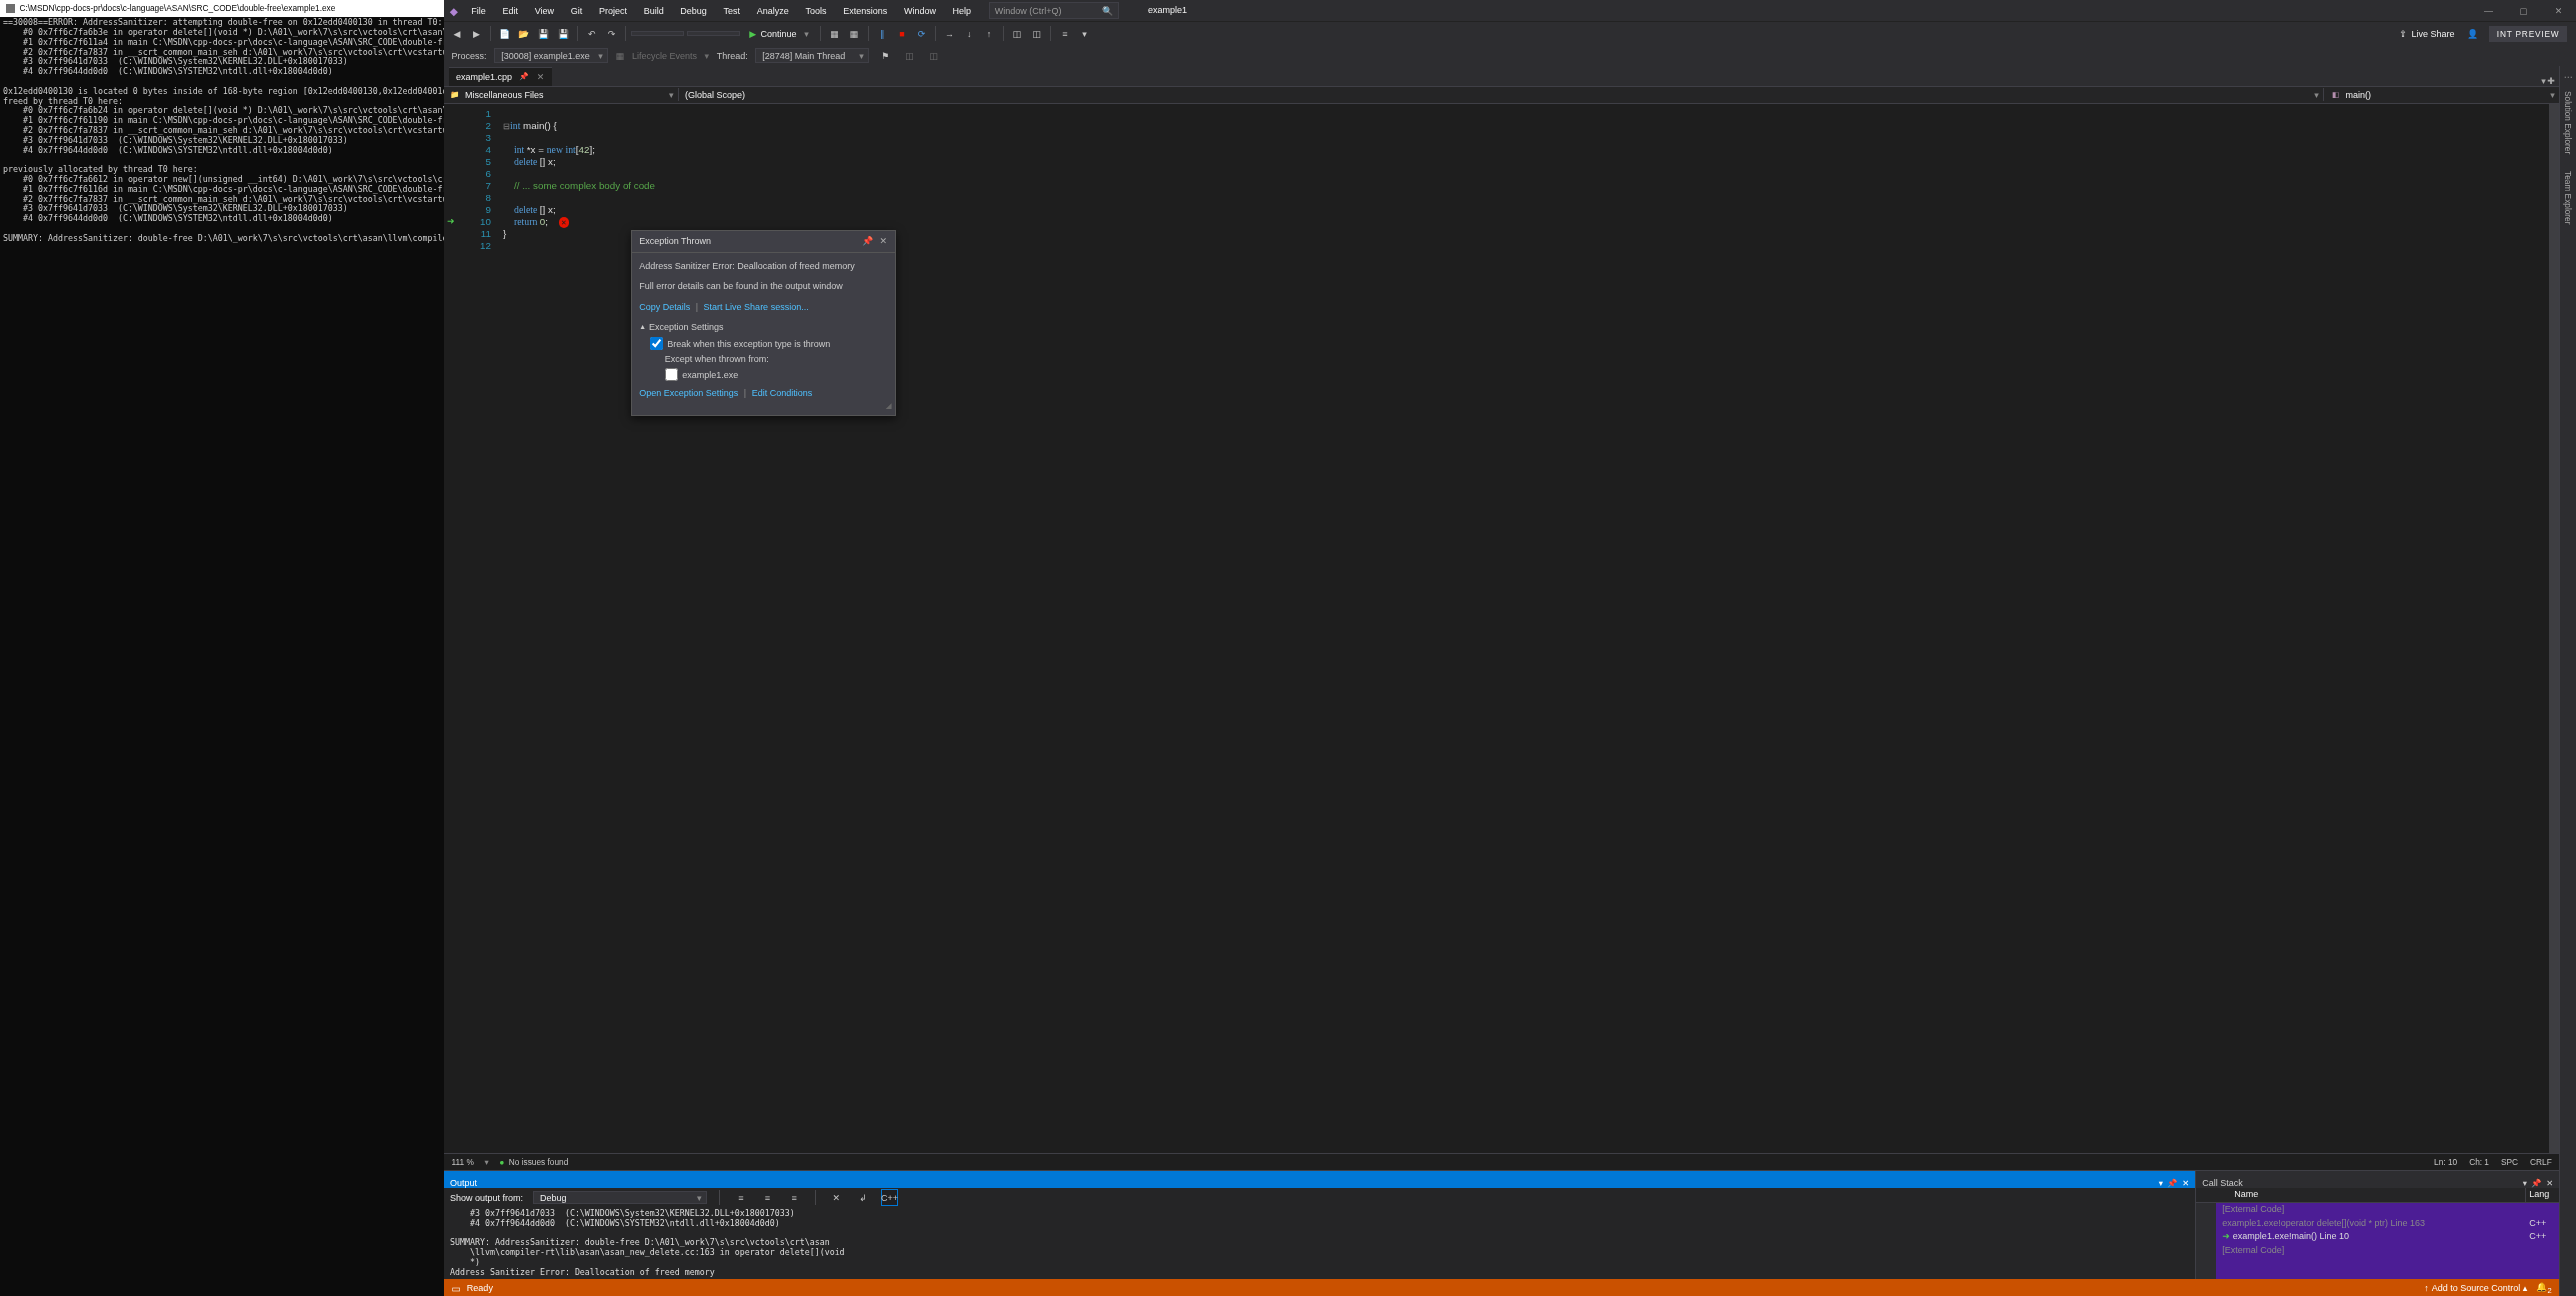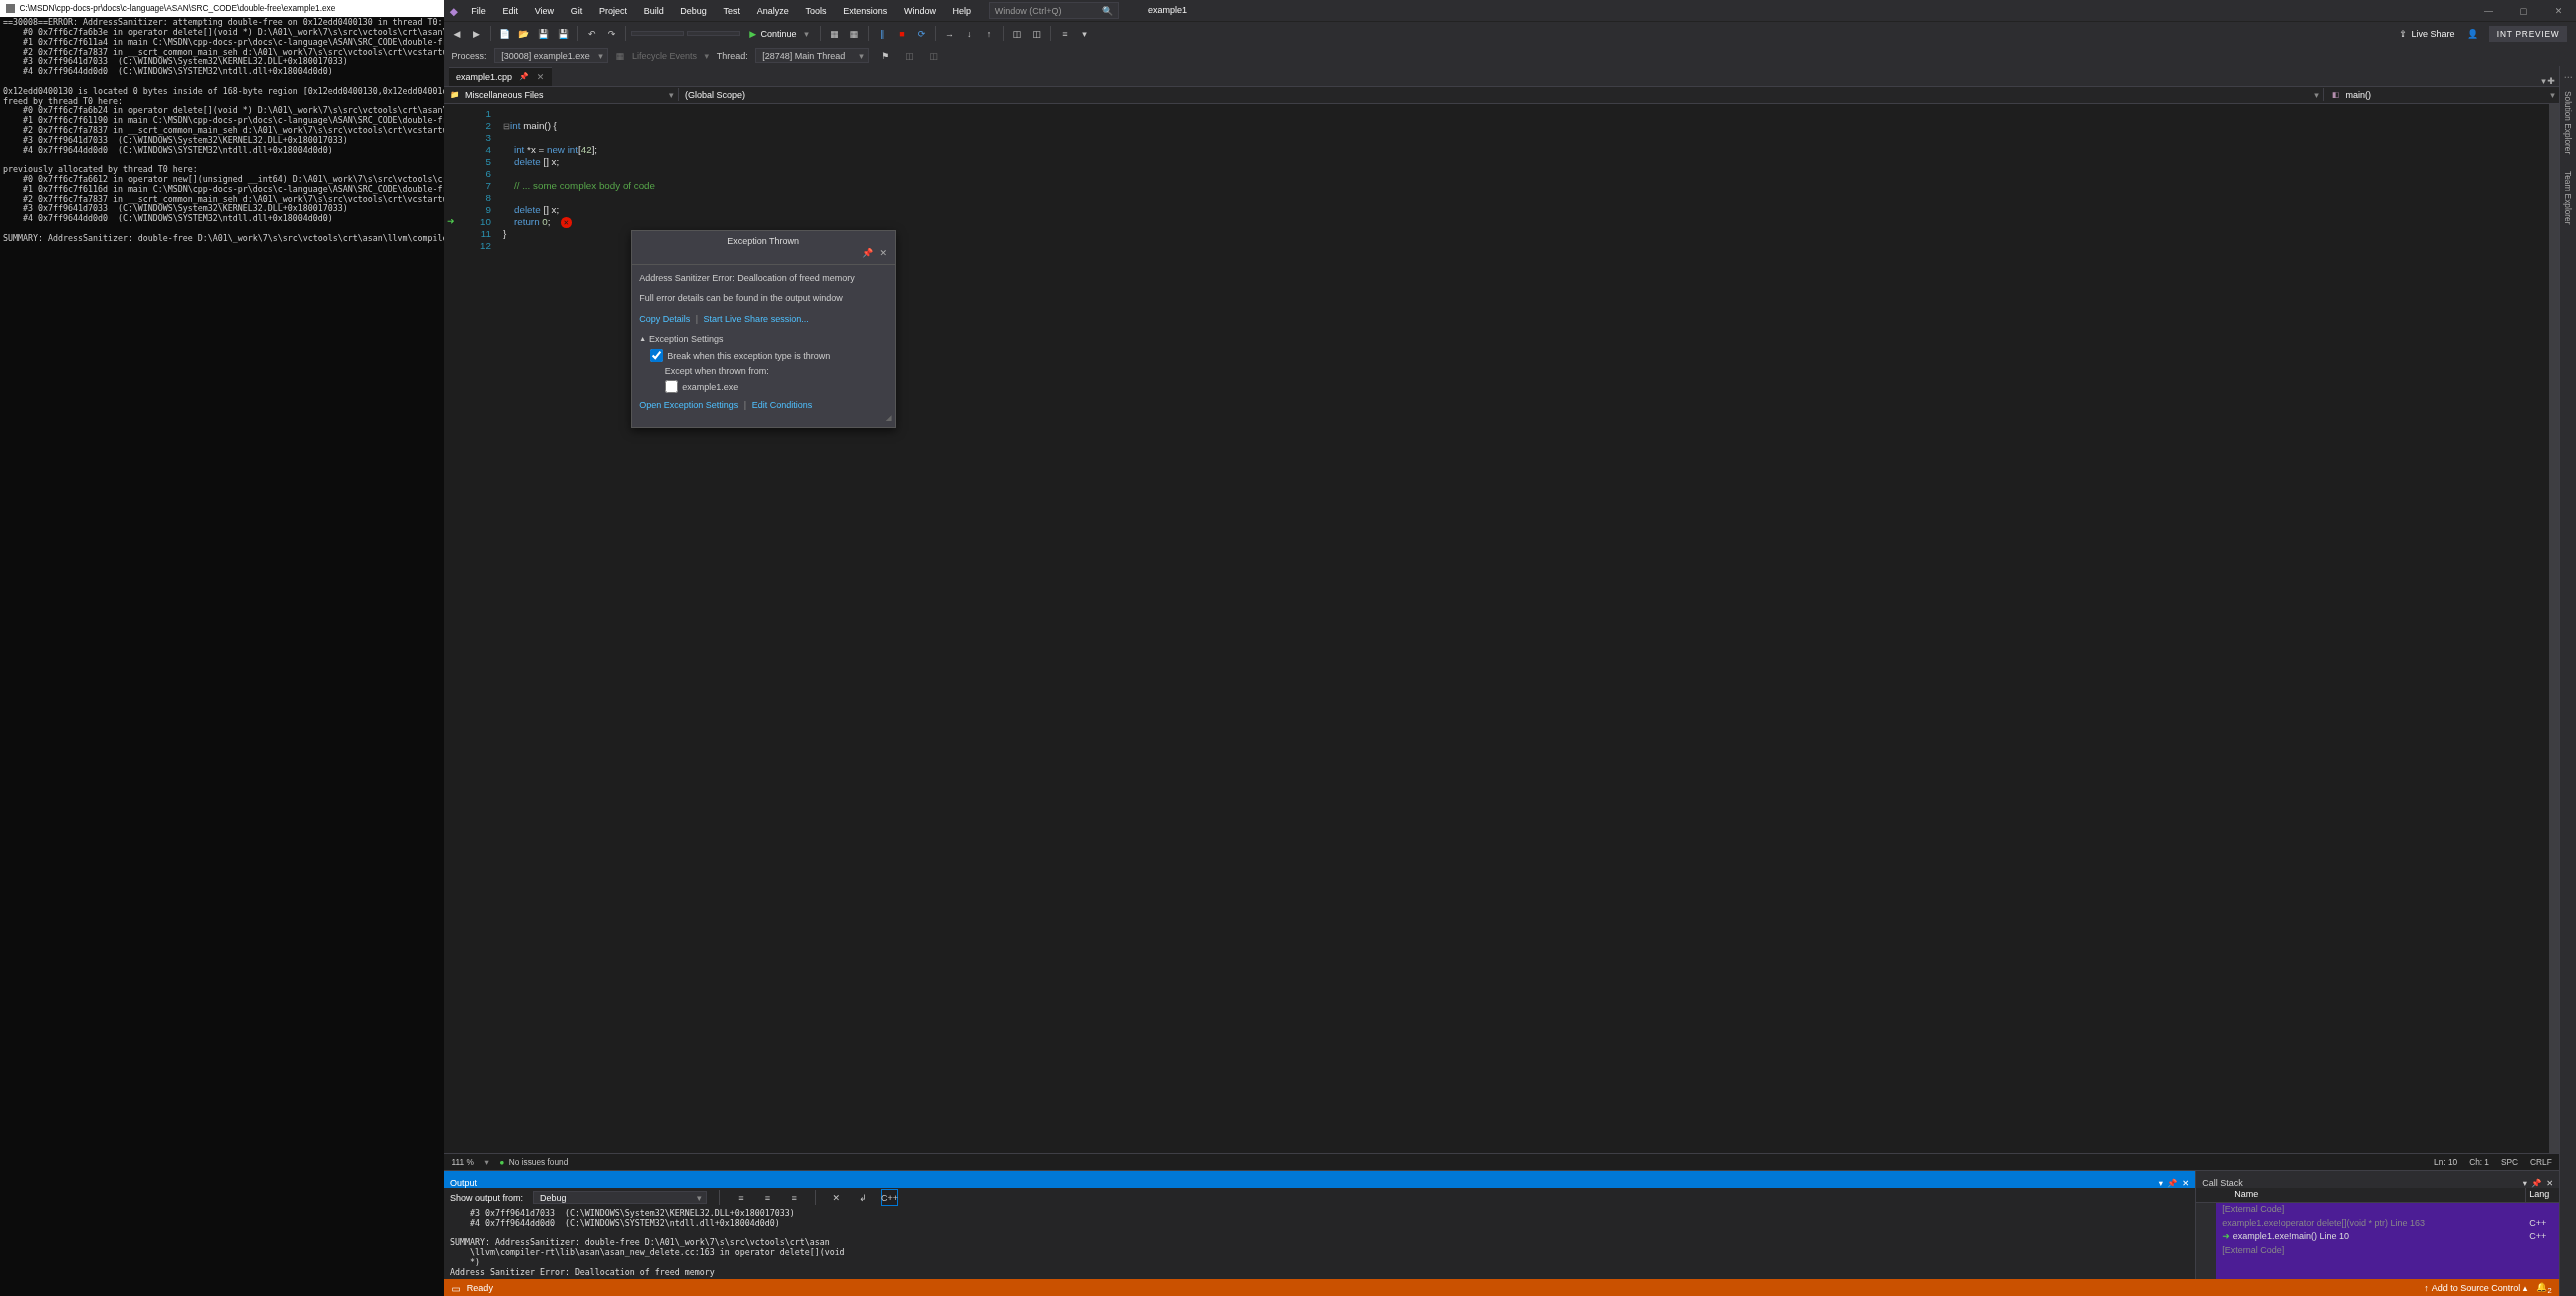--- a/index.html
+++ b/index.html
@@ -54,29 +54,29 @@
 .nav-combo:last-child{border-right:none;}
 .nav-combo .dd{position:absolute; right:4.5px; color:#888;}
 .nav-ico{width:10.6px;height:10.6px; display:inline-flex; align-items:center; justify-content:center; font-size:7.6px;}
 
 .code-wrap{ flex:1; display:flex; background:#1e1e1e; position:relative; min-height:0;}
 .gutter{ width:44px; background:#1e1e1e; text-align:right; color:#2b91af; font-family:Consolas,monospace; font-size:9.8px; padding:4.5px 10.6px 0 0; line-height:12px; border-right:0;}
 .gutter .ln{height:12px;}
 .glyph-margin{width:13.6px; background:#1e1e1e;}
 .code{ flex:1; font-family:Consolas,monospace; font-size:9.8px; line-height:12px; padding:4.5px 0 0 1.5px; color:#dcdcdc; position:relative;}
 .code .line{height:12px; white-space:pre;}
-.kw{color:#569cd6;}
+.kw{color:#569cd6;font-family:Liberation Serif, serif;}
 .num{color:#b5cea8;}
 .cm{color:#57a64a;}
 .err-mark{display:inline-block; width:10.6px;height:10.6px; background:#e51400; border-radius:50%; position:relative; margin-left:10.6px; vertical-align:middle;}
 .err-mark::after{content:"✕"; color:#1e1e1e; font-size:6.8px; position:absolute; left:2.3px; top:0px;}
 .fold{color:#888;font-size:8.3px;}
 
 .exception-popup{ position:absolute; left:129px; top:126px; width:265px; background:#3f3f46; border:0.8px solid #555; box-shadow:0 3px 9px rgba(0,0,0,0.6); font-size:9px;}
-.ex-head{background:#3f3f46; padding:4.5px 7.6px; display:flex; align-items:center; border-bottom:0.8px solid #555;flex-direction:column;}
+.ex-head{background:#3f3f46; padding:4.5px 7.6px; display:flex; align-items:center; border-bottom:0.8px solid #555;}
 .ex-head .title{font-weight:400;}
 .ex-head .btns{margin-left:auto; display:flex; gap:6px; color:#aaa;}
 .ex-body{padding:7.6px; color:#ccc;}
 .ex-body p{margin-bottom:7.6px; line-height:1.4;}
 .ex-link{color:#4fc1ff;}
 .ex-sep{color:#888; margin:0 3px;}
 .ex-section{margin-top:6px;}
 .ex-section-hdr{display:flex;align-items:center;gap:3px;}
 .ex-section-hdr .tri{font-size:6.8px;}
 .ex-chk{margin-top:4.5px; padding-left:10.6px;}

